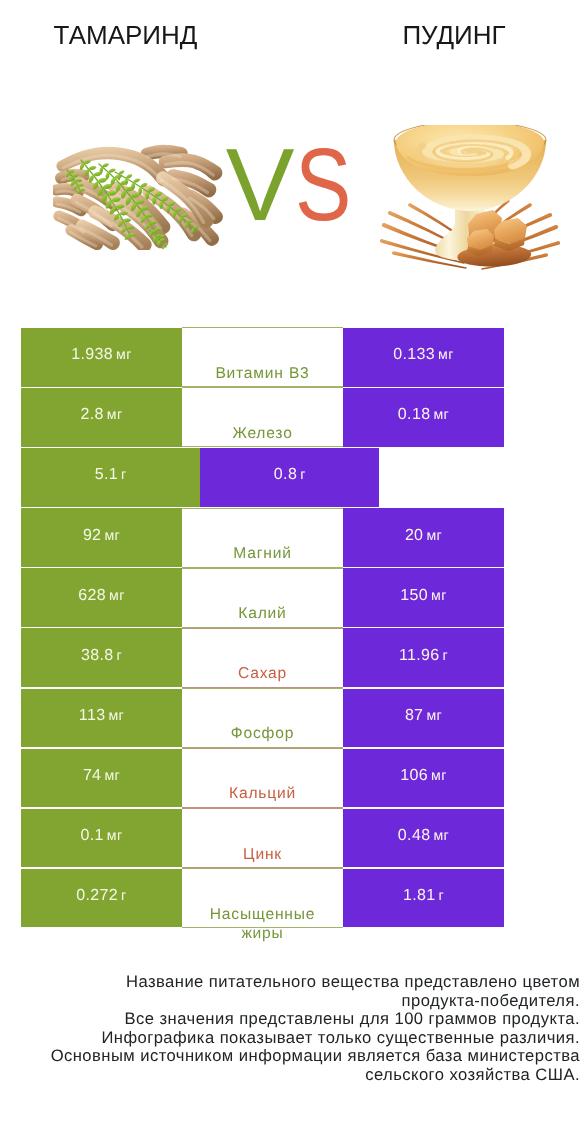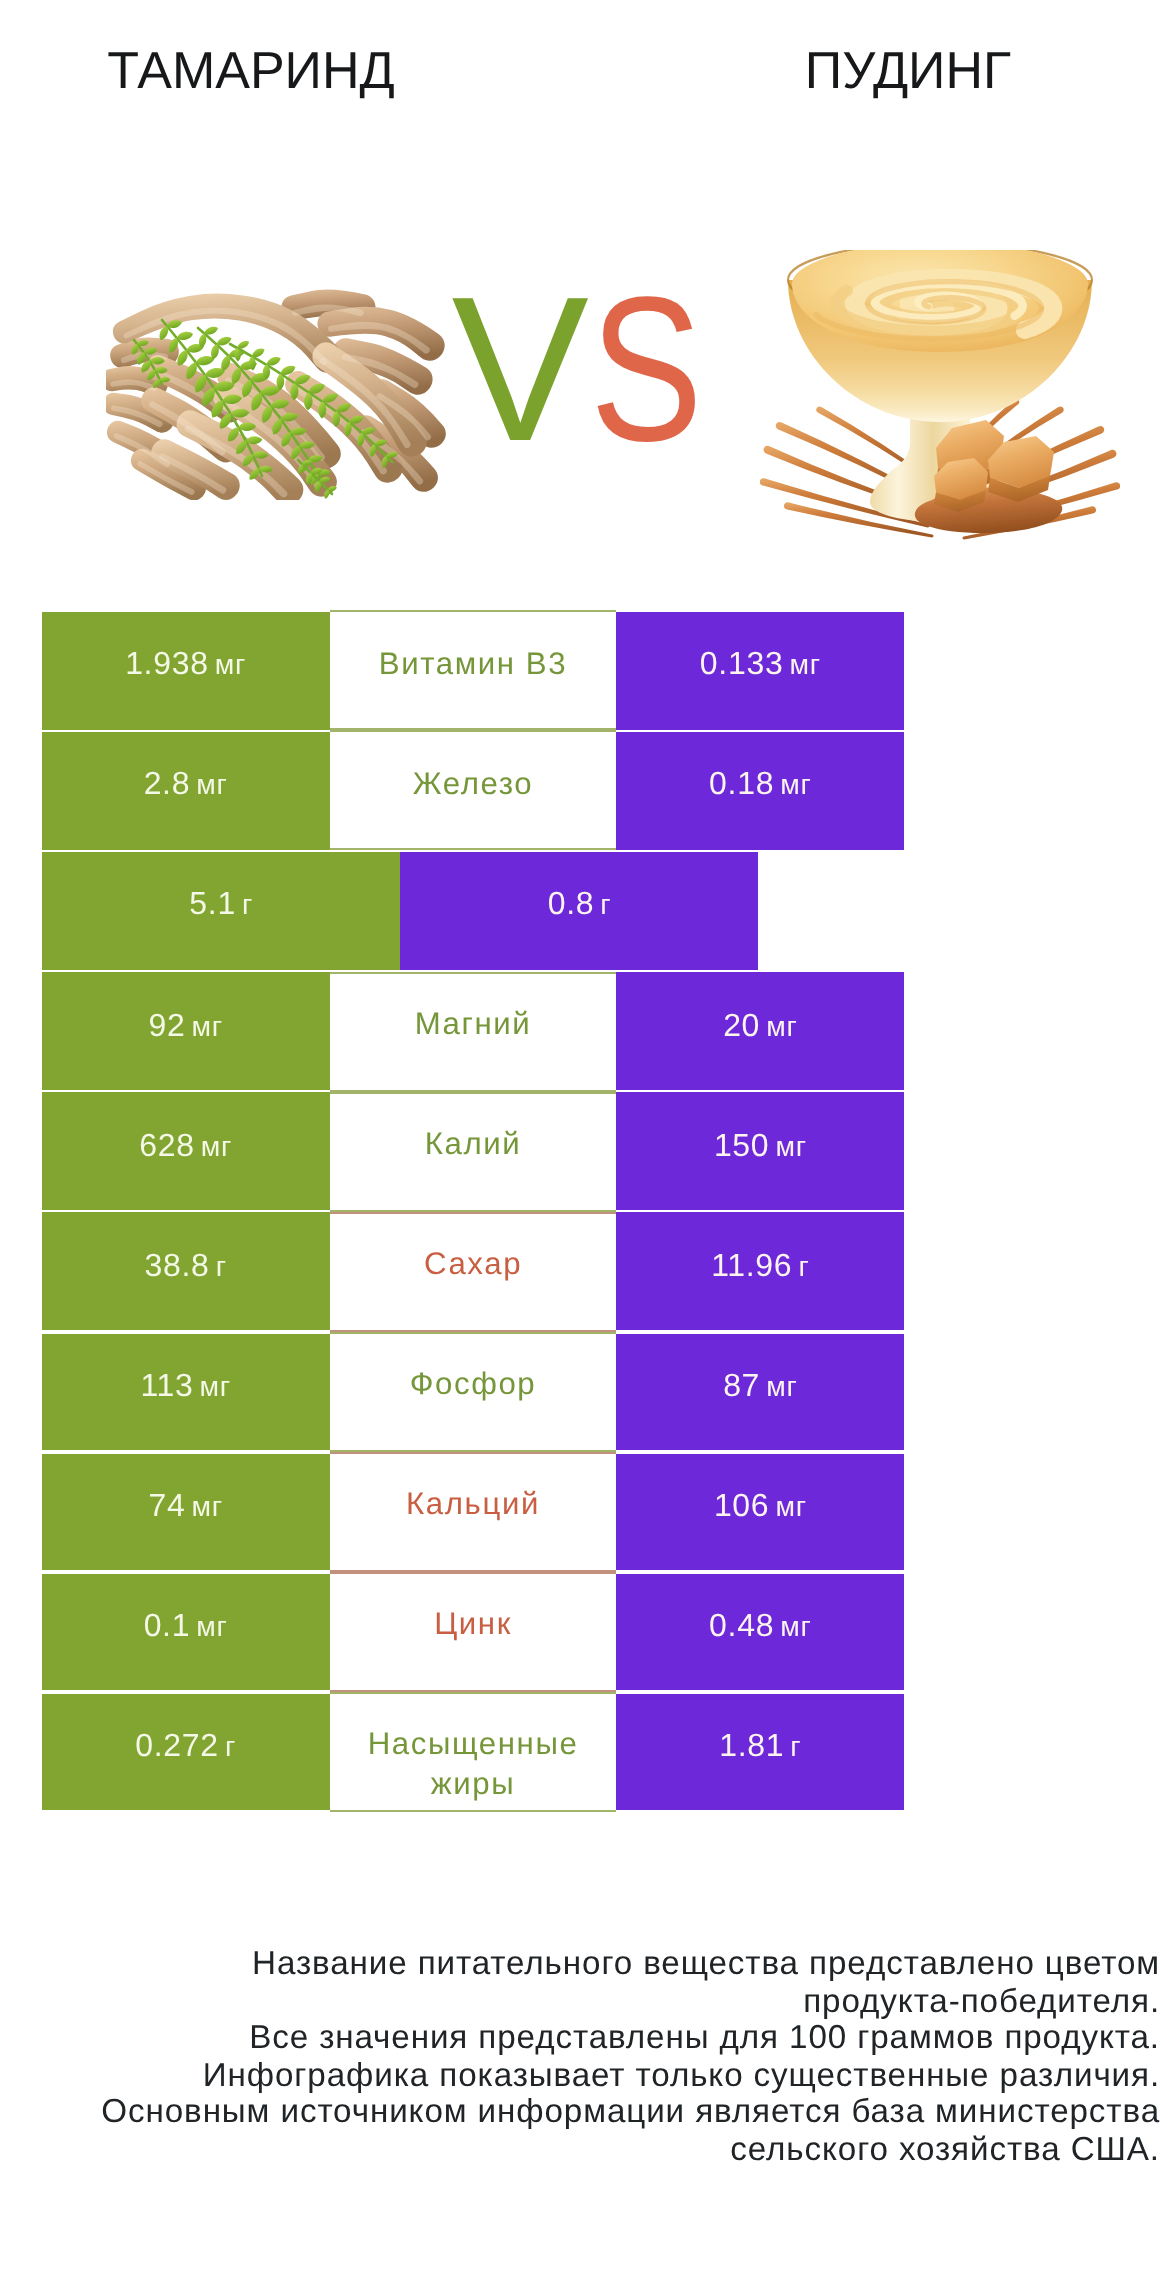--- a/index.html
+++ b/index.html
@@ -23,28 +23,28 @@
   .prod{position:absolute;}
   .prod svg{display:block;}
   #tamarind{left:53px;top:144px;}
   #pudding{left:380px;top:125px;}
 
   .tam .a{fill:url(#tg1)} .tam .b{fill:url(#tg2)} .tam .f{fill:url(#tg3)}
   .tam .hl{fill:#f7e4cd;opacity:.34}
   .tam .lf{fill:url(#tgl)}
   .tam .st{fill:none;stroke:#72ad2b;stroke-width:1.3;stroke-linecap:round}
 
-  .table{position:absolute;left:21px;top:306px;width:431px;}
+  .table{position:absolute;left:21px;top:328px;width:483px;}
   .row{height:58.6px;margin-bottom:1.5px;display:flex;}
   .row:last-child{margin-bottom:0;}
   .cell{width:179.2px;display:flex;align-items:center;justify-content:center;
         box-sizing:border-box;}
   .cell.left{background:#82a532;color:#f4f8e6;}
   .cell.right{background:#6d28d9;color:#fdf4ef;}
-  .cell.mid{background:#fff;font-size:15.6px;letter-spacing:.8px;text-align:center;line-height:19.6px;}
+  .cell.mid{background:#fff;font-size:15.6px;letter-spacing:.8px;text-align:center;line-height:19.6px;align-items:flex-end;}
   .cell.mid>span{display:block;max-width:126px;position:relative;top:-3px;height:19.6px;}
   .cell.mid.g{overflow:visible;color:#76963a;border-top:1px solid #a2b36a;border-bottom:1px solid #a2b36a;height:60.1px;margin-top:-0.75px;}
   .cell.mid.o{overflow:visible;color:#c85f42;border-top:1px solid #c2917d;border-bottom:1px solid #c2917d;height:60.1px;margin-top:-0.75px;}
   .val{font-size:16px;letter-spacing:.35px;white-space:nowrap;position:relative;top:-2px;}
   .u{font-size:14.2px;letter-spacing:.4px;margin-left:3px;position:relative;top:-2px;}
 
   .note{position:absolute;left:0;top:973px;width:580px;text-align:right;
         font-size:16.6px;letter-spacing:.45px;line-height:18.6px;color:#202427;}
 </style>
 </head>

